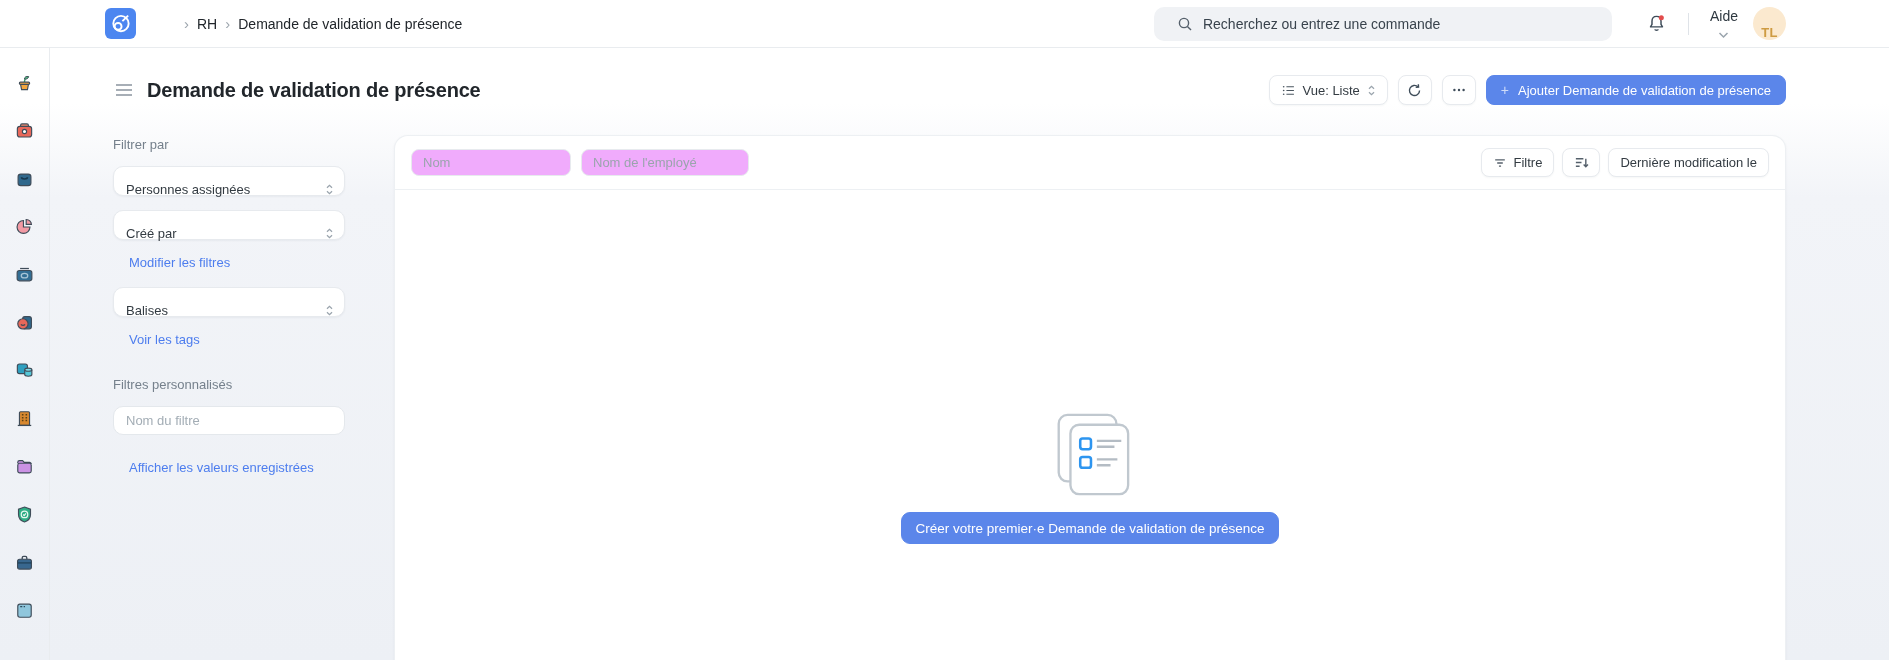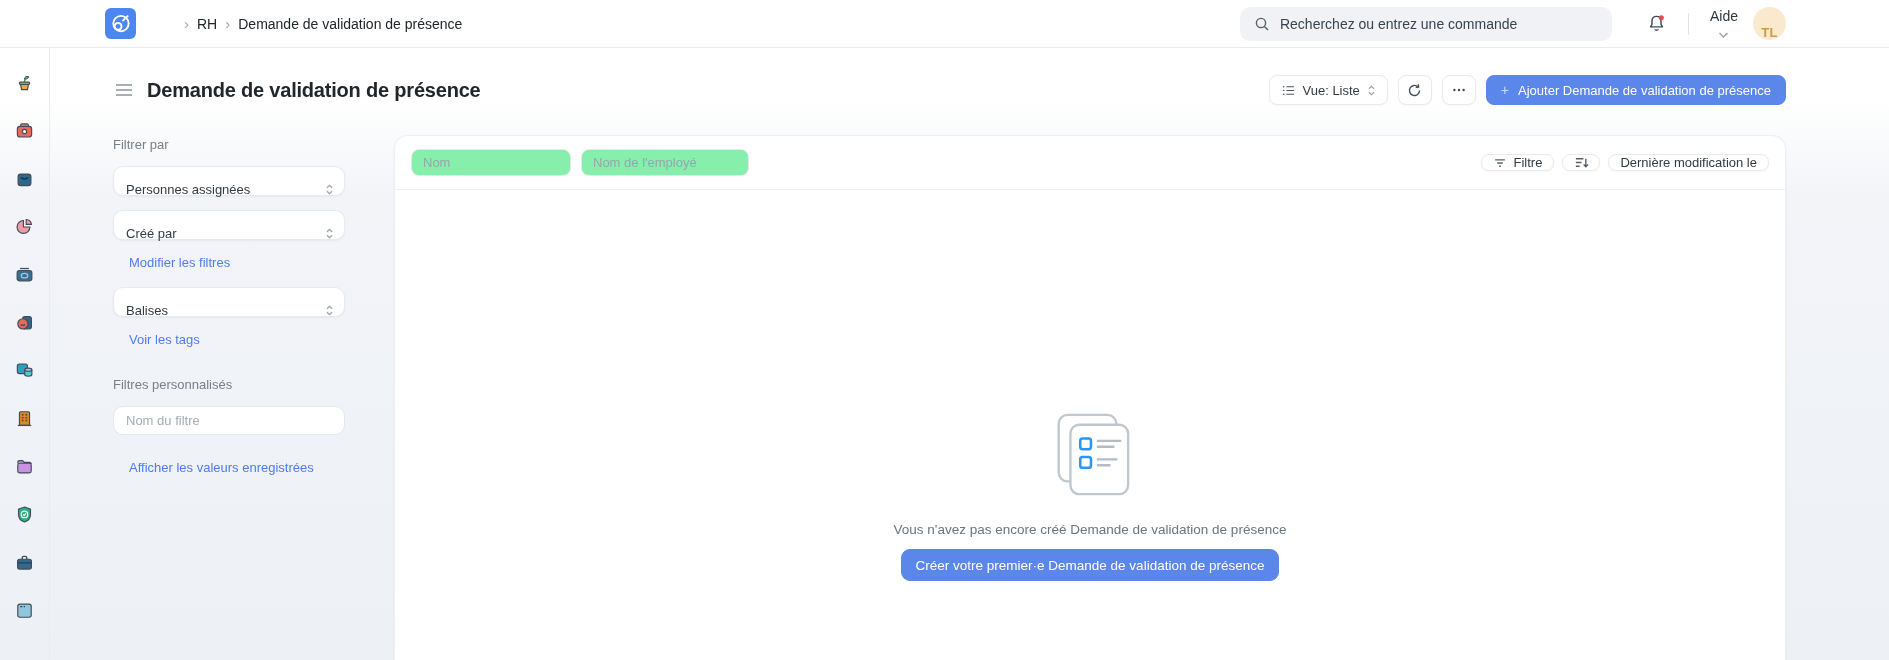--- a/index.html
+++ b/index.html
@@ -26,22 +26,22 @@
   }
   .logo{
     width:31px; height:31px; border-radius:6px; background:var(--logo-bg);
     display:flex; align-items:center; justify-content:center; flex:none;
   }
   .breadcrumb{ display:flex; align-items:center; margin-left:40px; font-size:14px; color:var(--text-dark); }
   .crumb-sep{ color:#9CA5AD; font-size:15px; margin:0 8px; line-height:1; }
   .crumb{ white-space:nowrap; }
   .nav-spacer{ flex:1; }
   .searchbar{
-    width:372px; height:34px; background:#F0F2F5; border-radius:10px;
-    display:flex; align-items:center; padding:0 14px; color:#39434D; font-size:14px;
+    width:458px; height:34px; background:#F0F2F5; border-radius:10px;
+    display:flex; align-items:center; padding:0 23px; color:#39434D; font-size:14px;
   }
   .searchbar .ph{ margin-left:10px; }
   .bell-btn{ margin-left:34px; position:relative; display:flex; align-items:center; }
   .nav-divider{ width:1px; height:22px; background:#DFE3E8; margin:0 21px; }
   .help-btn{ display:flex; align-items:center; gap:7px; font-size:14px; color:#2E3840;flex-direction:column; }
   .avatar{
     width:33px; height:33px; border-radius:50%; margin-left:15px; flex:none;
     background:var(--avatar-bg); color:var(--avatar-text);
     display:flex; align-items:flex-end; justify-content:center;
     font-size:13px; font-weight:bold; letter-spacing:.3px;
@@ -110,28 +110,28 @@
     flex:1; margin-right:103px; background:#fff;
     border:1px solid var(--border-soft); border-bottom:none;
     border-radius:14px 14px 0 0; box-shadow:0 1px 3px rgba(25,39,52,.05);
     display:flex; flex-direction:column; min-width:0;
   }
   .card-header{
     height:54px; flex:none; display:flex; align-items:center;
     padding:0 16px; border-bottom:1px solid var(--border-soft); gap:10px;
   }
   .list-filter{
-    height:27px; border-radius:8px; background:#86efac; border:1px solid #E7EAEE;
+    height:27px; border-radius:8px; background:#f0abfc; border:1px solid #E7EAEE;
     padding:0 11px; font-size:13px; color:var(--text-mid);
   }
   .list-filter::placeholder{ color:var(--placeholder); }
   .list-filter.name{ width:160px; }
   .list-filter.employee{ width:168px; }
   .card-header .spacer{ flex:1; }
-  .card-header .btn{ height:17px; }
+  .card-header .btn{ height:29px; }
   .card-header .btn.sortdir{ width:38px; justify-content:center; padding:0; }
   .card-header .btn + .btn{ margin-left:-2px;align-items:center; }
 
   
   .card-body{ flex:1; display:flex; flex-direction:column; align-items:center; padding-top:222px; }
   .empty-msg{ margin-top:22px; font-size:13.5px; color:#6A7580; }
   .cta{ margin-top:12px; height:32px; border-radius:9px; font-size:13.5px; padding:0 15px; }
 
   svg{ display:block; }
 </style>
@@ -381,21 +381,20 @@
 
         <div class="card-body">
           <svg width="92" height="88" viewBox="0 0 94 90">
             <rect x="15" y="3" width="59" height="68" rx="9" fill="#fff" stroke="#C0C8CF" stroke-width="2.4"></rect>
             <rect x="27" y="13" width="59" height="71" rx="9" fill="#fff" stroke="#C0C8CF" stroke-width="2.4"></rect>
             <rect x="37" y="27" width="11" height="11" rx="2.4" fill="#fff" stroke="#2D95F0" stroke-width="2.6"></rect>
             <path d="M54 29.5h25M54 35.5h18" stroke="#B4BCC4" stroke-width="2.4"></path>
             <rect x="37" y="46" width="11" height="11" rx="2.4" fill="#fff" stroke="#2D95F0" stroke-width="2.6"></rect>
             <path d="M54 48.5h21M54 54.5h14" stroke="#B4BCC4" stroke-width="2.4"></path>
           </svg>
-          <p class="empty-msg">Vous n'avez pas encore créé Demande de validation de présence</p>
           <button class="btn primary cta">
             <span>Créer votre premier·e Demande de validation de présence</span>
           </button>
         </div>
       </section>
 
     </div>
   </div>
 </div>
 

